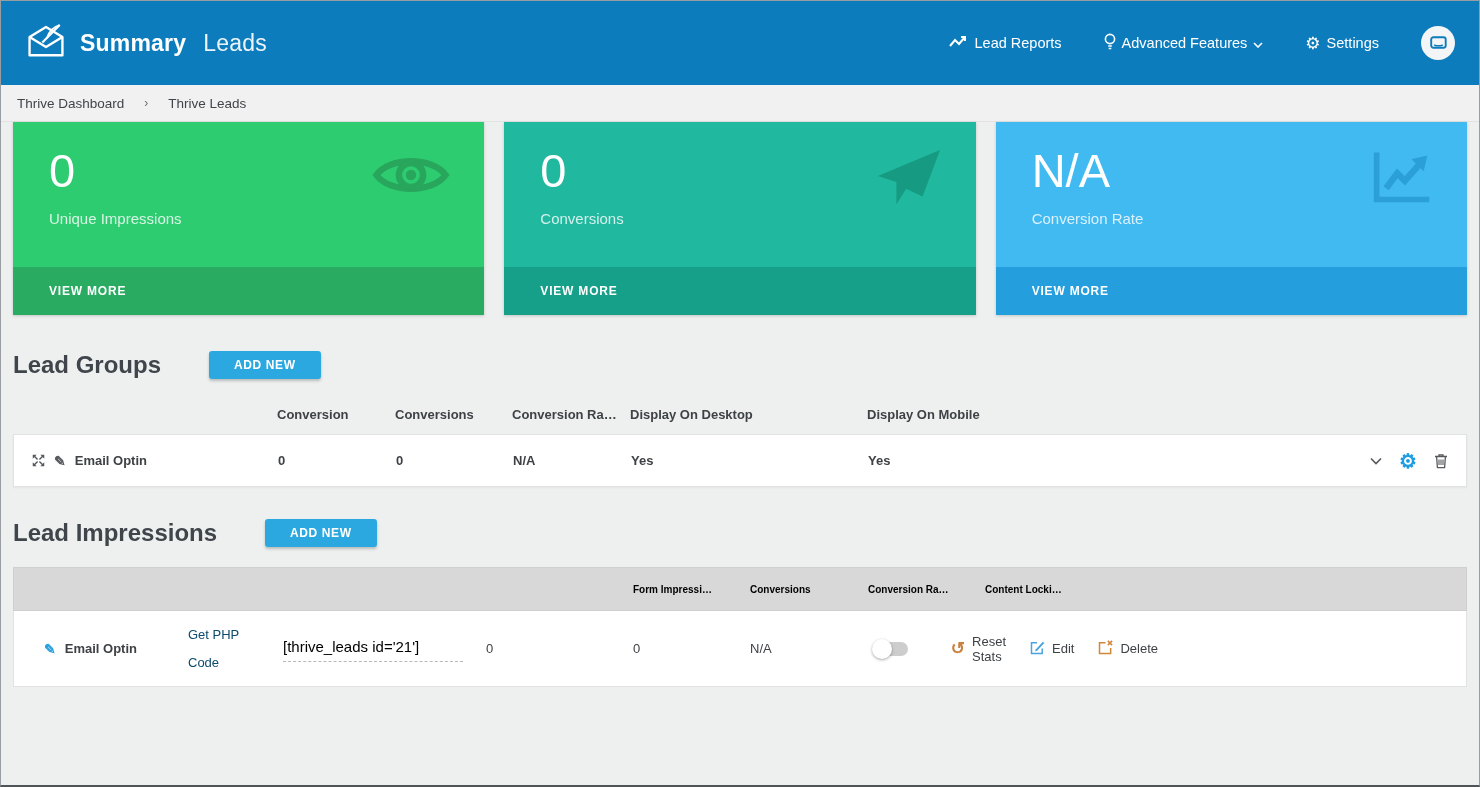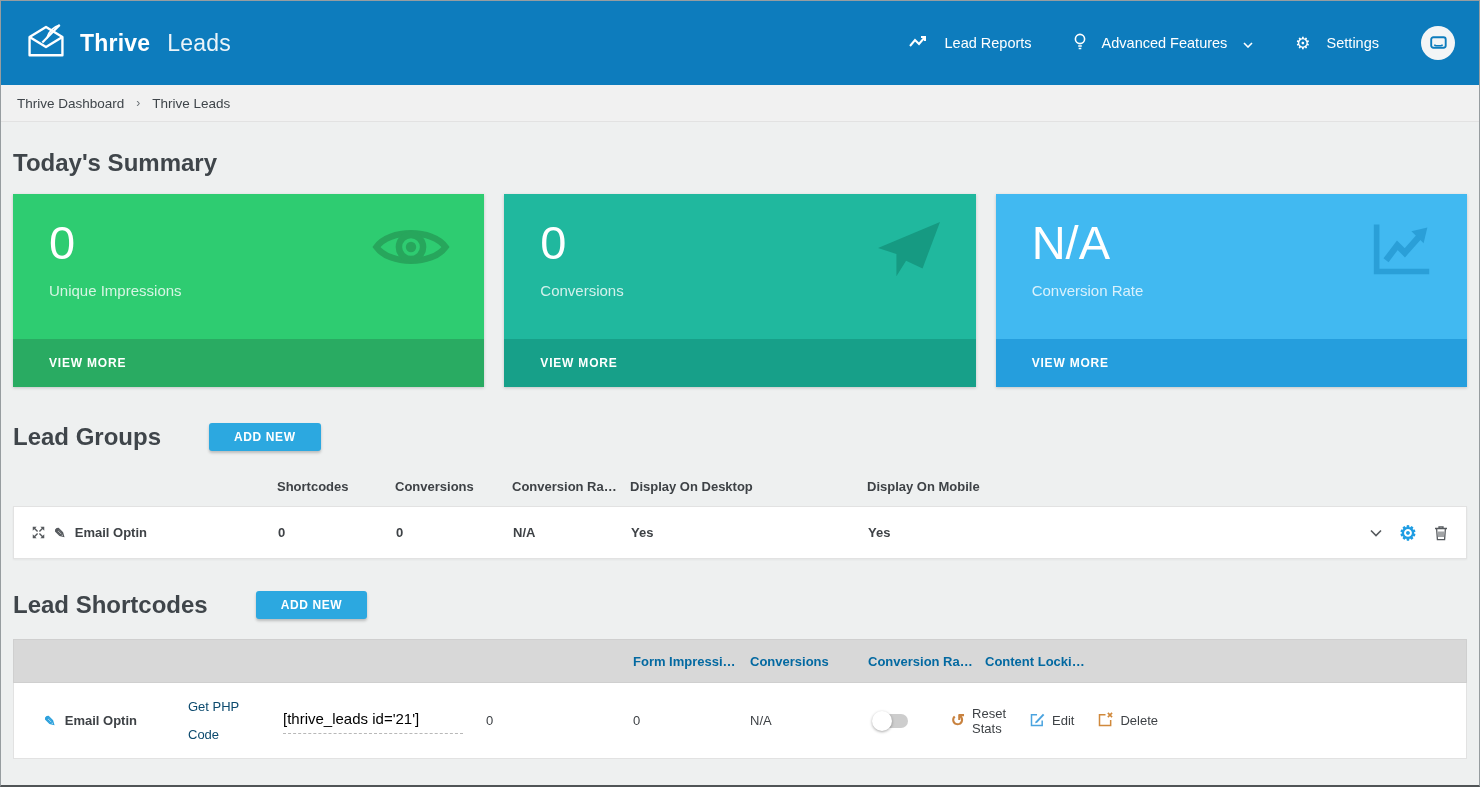--- a/index.html
+++ b/index.html
@@ -7,27 +7,27 @@
   .page { width:1480px; height:787px; background:#eef0f0; border:1px solid #979da0;
           border-bottom:2px solid #505456; overflow:hidden; position:relative; }
 
   
   .navbar { height:84px; background:#0d7cbd; display:flex; align-items:center; padding:0 24px; }
   .brand { display:flex; align-items:center; gap:13px; cursor:pointer; }
   .brand-text { color:#fff; font-size:23px; letter-spacing:.2px; }
   .brand-text .bold { font-weight:700; }
   .brand-text .light { font-weight:400; opacity:.92; margin-left:17px; }
   .nav-items { margin-left:auto; display:flex; align-items:center; gap:42px; }
-  .nav-item { display:flex; align-items:center; gap:16px; color:#fff; font-size:14.5px; cursor:pointer; }
+  .nav-item { display:flex; align-items:center; gap:6px; color:#fff; font-size:14.5px; cursor:pointer; }
   .help-circle { width:34px; height:34px; border-radius:50%; background:#f3f5f6;
                  display:flex; align-items:center; justify-content:center; cursor:pointer; }
 
   
   .breadcrumb { height:37px; background:#f1f1f1; border-bottom:1px solid #e2e2e2;
-                display:flex; align-items:center; gap:12px; padding:0 16px;
+                display:flex; align-items:center; gap:20px; padding:0 16px;
                 font-size:13.5px; color:#3f454a; }
   .breadcrumb .sep { color:#6a7075; font-size:12px; }
   .crumb { cursor:pointer; }
 
   main { padding:0 12px; }
   .section-title { font-size:24px; font-weight:700; color:#3f454a; margin:0; }
   .summary-title { padding-top:27px; margin-bottom:17px; }
 
   
   .cards { display:flex; gap:20px; }
@@ -56,21 +56,21 @@
   .name-cell { padding-left:18px; gap:9px; }
   .row-actions { justify-content:flex-end; gap:17px; padding-right:18px; }
   .icon-btn { display:flex; align-items:center; cursor:pointer; background:none; border:none; padding:0; }
   .gear-glyph { font-size:20px; color:#1e9de3; line-height:1; }
   .pencil-glyph { font-size:14px; color:#55595d; line-height:1; }
   .pencil-blue { color:#2ba0dc; font-size:14px; line-height:1; }
 
   
   .sc-grid { display:grid; grid-template-columns:174px 95px 203px 147px 117px 118px 117px 199px 1fr; align-items:center; }
   .sc-header { margin-top:20px; background:#d8d8d8; border:1px solid #cfcfcf; height:44px;
-               font-size:13px; font-weight:700; color:#0369a1; }
+               font-size:10px; font-weight:700; color:#000000; }
   .sc-row { background:#fff; border:1px solid #e2e2e2; border-top:none; min-height:76px;
             font-size:13px; color:#3e4246; }
   .sc-name { padding-left:30px; gap:9px; font-weight:700; }
   .php-link { color:#0c4a6e; width:64px; line-height:2.15; cursor:pointer; }
   .shortcode-input { width:180px; border:none; border-bottom:1px dashed #b8b8b8; background:transparent;
                      color:#000000; font-size:15px; font-family:"Liberation Sans",sans-serif;
                      padding:2px 0 6px; outline:none; }
   .copy-btn { padding:9px 18px; }
   .toggle { width:34px; height:14px; background:#cdcdcd; border-radius:7px; position:relative;
             cursor:pointer; margin-left:6px; }
@@ -89,21 +89,21 @@
     <div class="brand">
       <span>
         <svg width="42" height="37" viewBox="0 0 46 40">
           <path d="M5 15 L23 4 L41 15 V35 H5 Z" fill="none" stroke="#fff" stroke-width="2.6" stroke-linejoin="round"></path>
           <path d="M5 15 L23 26 L41 15" fill="none" stroke="#fff" stroke-width="2.6" stroke-linejoin="round"></path>
           <path d="M38 2 L19 21" stroke="#fff" stroke-width="2.4"></path>
           <path d="M38 2 C32.5 3.5 26 8.5 24 16.5" fill="none" stroke="#fff" stroke-width="2"></path>
         </svg>
       </span>
       <span class="brand-text">
-        <span class="bold">Thrive</span><span class="light">Leads</span>
+        <span class="bold">Summary</span><span class="light">Leads</span>
       </span>
     </div>
 
     <nav class="nav-items">
       <a class="nav-item">
         <span>
           <svg width="20" height="14" viewBox="0 0 20 14">
             <polyline points="1,11 6,5 10,9 16,2" stroke="#fff" stroke-width="2" fill="none"></polyline>
             <polyline points="12,2 16,2 16,6" stroke="#fff" stroke-width="2" fill="none"></polyline>
           </svg>
@@ -138,21 +138,20 @@
   </header>
 
   <div class="breadcrumb">
     <a class="crumb">Thrive Dashboard</a>
     <span class="sep">›</span>
     <span class="crumb">Thrive Leads</span>
   </div>
 
   <main>
 
-    <h2 class="section-title summary-title">Today's Summary</h2>
 
     <div class="cards">
 
       <div class="card">
         <div class="card-body" style="background-color: rgb(46, 204, 113);">
           <div class="card-value">0</div>
           <div class="card-label">Unique Impressions</div>
           <span class="card-icon" style="color: rgb(39, 166, 92);">
             <svg width="78" height="54" viewBox="0 0 36 25">
               <path d="M2 12.5 C8 4 28 4 34 12.5 C28 21 8 21 2 12.5 Z" fill="none" stroke="currentColor" stroke-width="3"></path>
@@ -193,21 +192,21 @@
       </div>
     </div>
 
     <div class="section-head head-groups">
       <h2 class="section-title">Lead Groups</h2>
       <button class="btn-primary">ADD NEW</button>
     </div>
 
     <div class="lg-grid lg-header">
       <div class="cell"></div>
-      <div class="cell">Shortcodes</div>
+      <div class="cell">Conversion</div>
       <div class="cell">Conversions</div>
       <div class="cell">Conversion Ra…</div>
       <div class="cell">Display On Desktop</div>
       <div class="cell">Display On Mobile</div>
       <div class="cell"></div>
     </div>
 
     <div class="lg-grid lg-row">
       <div class="cell name-cell">
         <span class="icon-btn">
@@ -234,21 +233,21 @@
         <span class="icon-btn">
           <svg width="14" height="16" viewBox="0 0 14 16">
             <path d="M1 3.5 h12 M5 3.5 V1.8 h4 v1.7 M2.6 3.5 l0.8 11.2 h7.2 l0.8 -11.2" stroke="#55595d" fill="none" stroke-width="1.3"></path>
             <path d="M5 6.5 v5.5 M7 6.5 v5.5 M9 6.5 v5.5" stroke="#55595d" stroke-width="1.1"></path>
           </svg>
         </span>
       </div>
     </div>
 
     <div class="section-head head-shortcodes">
-      <h2 class="section-title">Lead Shortcodes</h2>
+      <h2 class="section-title">Lead Impressions</h2>
       <button class="btn-primary">ADD NEW</button>
     </div>
 
     <div class="sc-grid sc-header">
       <div class="cell"></div>
       <div class="cell"></div>
       <div class="cell"></div>
       <div class="cell"></div>
       <div class="cell">Form Impressi…</div>
       <div class="cell">Conversions</div>

